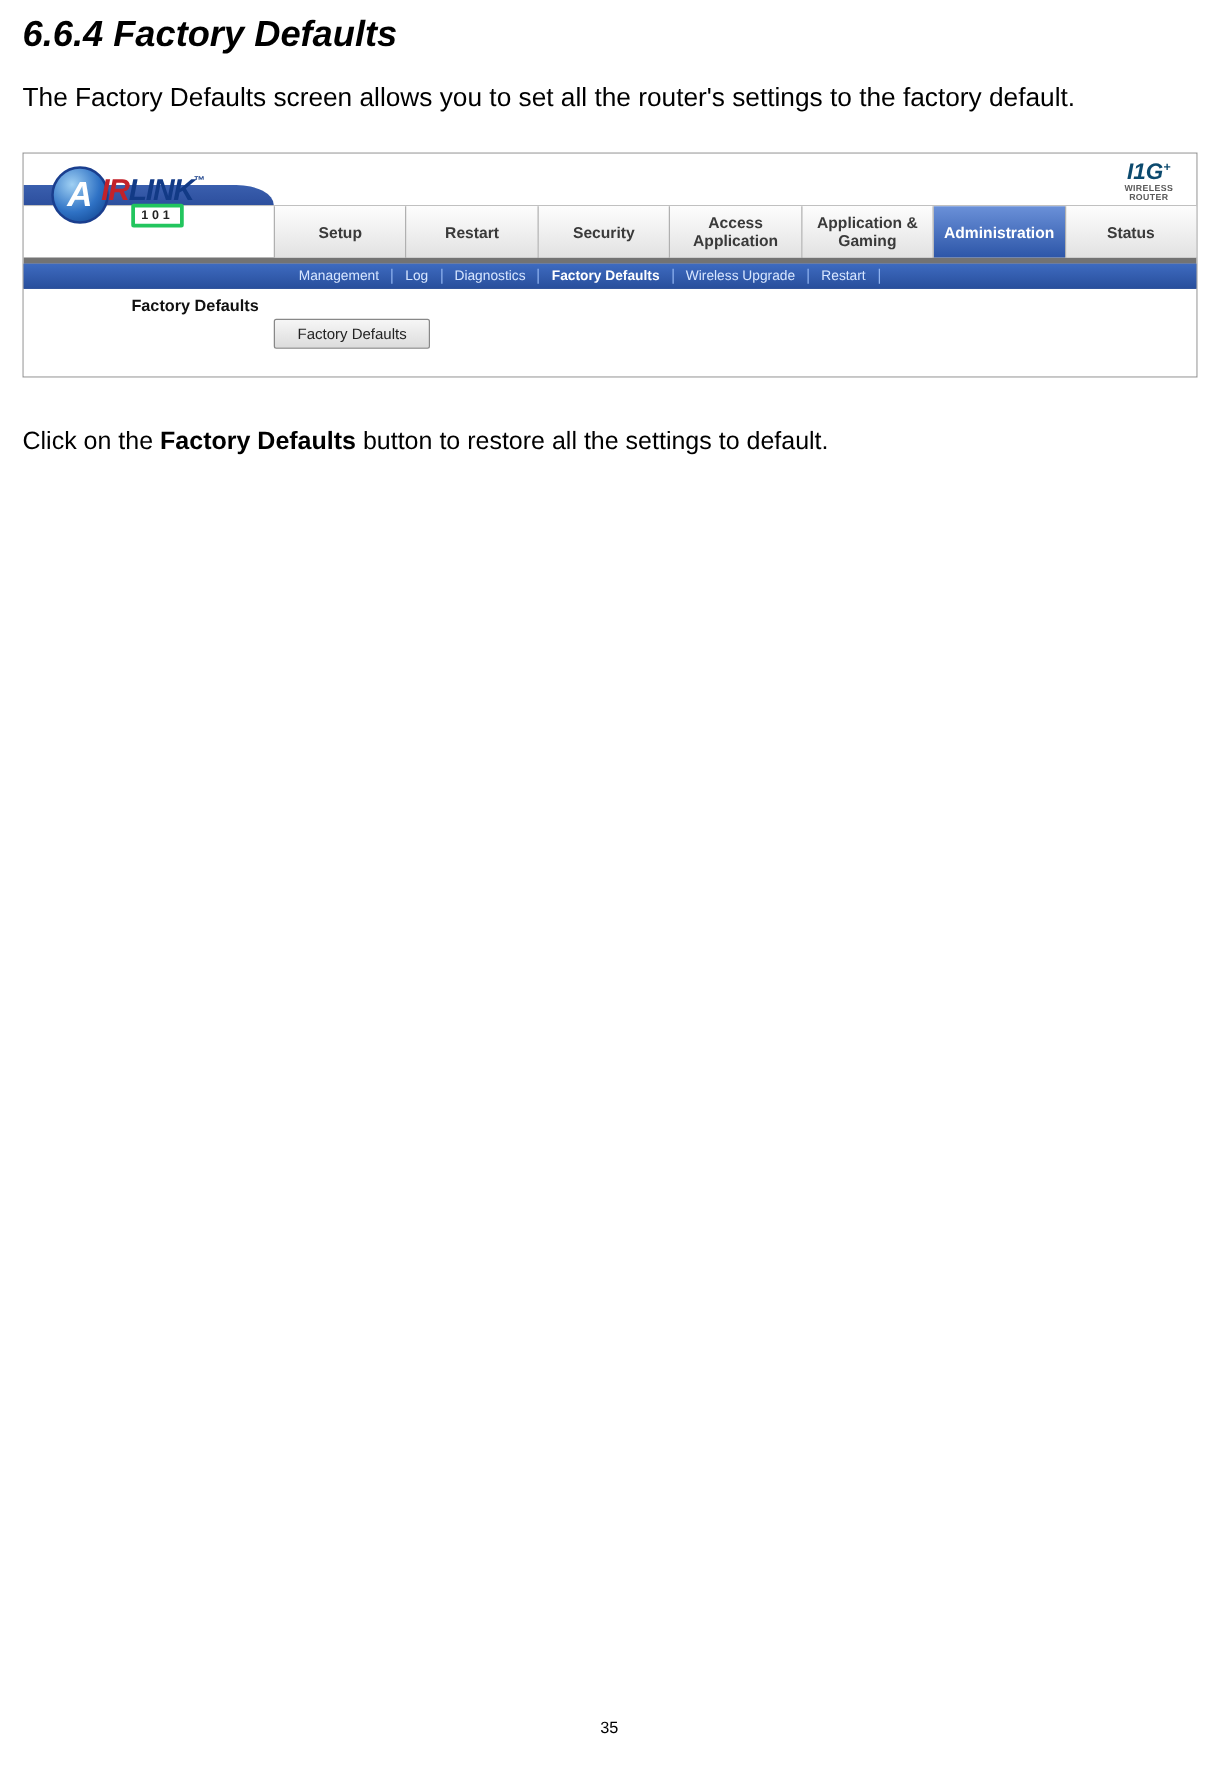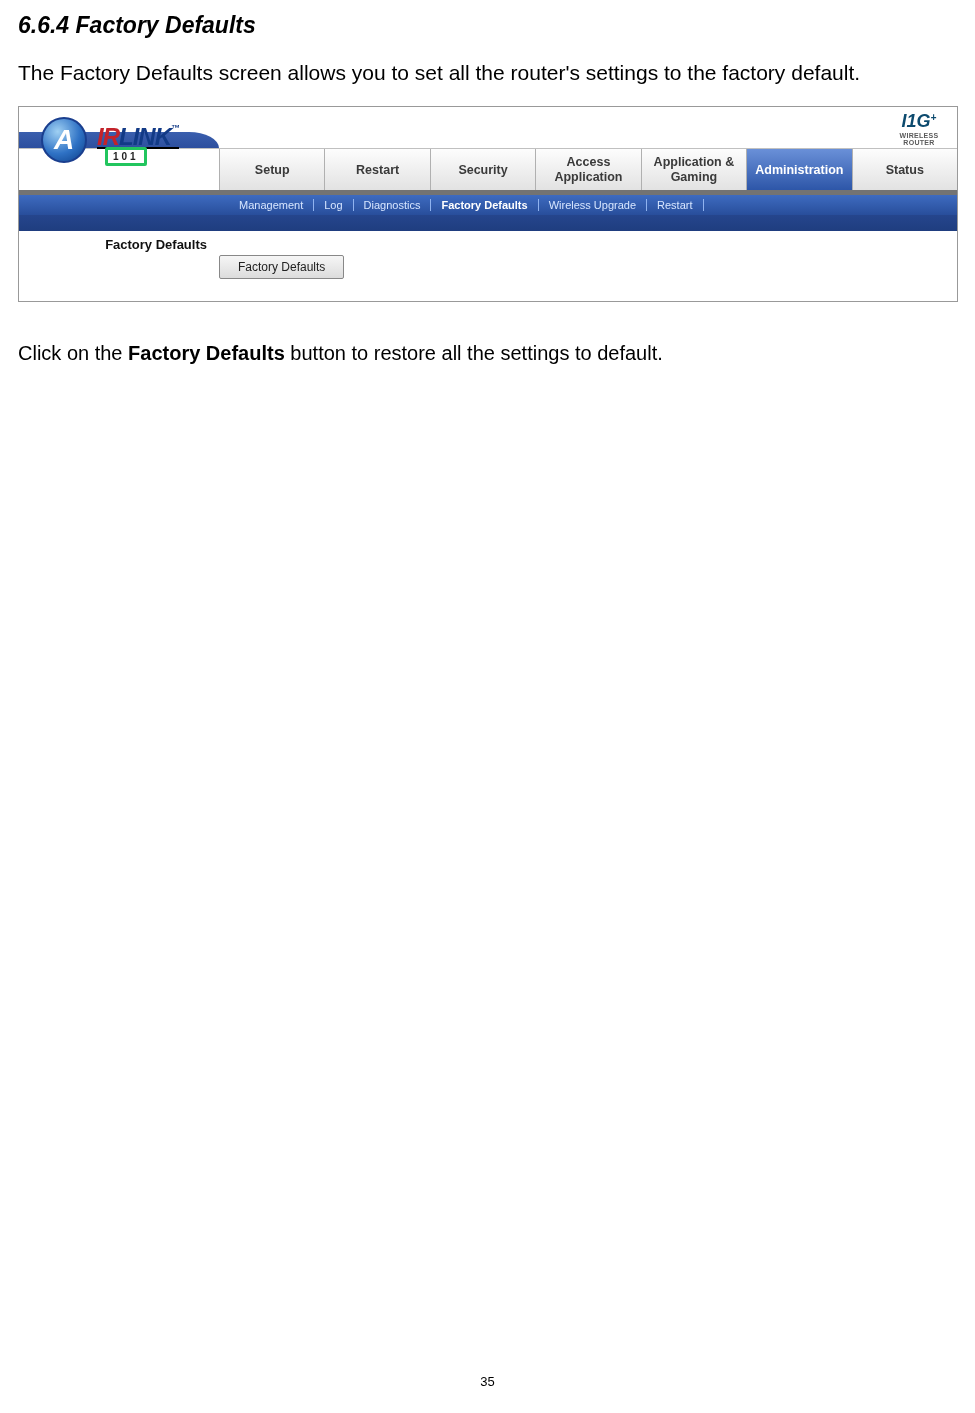--- a/index.html
+++ b/index.html
@@ -8,30 +8,30 @@
       height: 1413px;
       background: #fff;
       font-family: Arial, Helvetica, sans-serif;
       color: #000;
       position: relative;
     }
     .page {
       padding: 12px 18px 0 18px;
     }
     .section-heading {
-      font-size: 23px;
+      font-size: 29px;
       font-weight: bold;
       font-style: italic;
       margin-bottom: 20px;
     }
     .intro {
       font-size: 21px;
       font-weight: 400;
       line-height: 1.3;
-      margin-bottom: 20px;
+      margin-bottom: 30px;
     }
     .router-ui {
       width: 940px;
       border: 1px solid #999;
       background: #fff;
       position: relative;
       margin-bottom: 38px;
     }
     .header-strip {
       height: 42px;
@@ -66,24 +66,23 @@
     }
     .logo-a-inner {
       position:absolute; left:2px; top:2px;
       width:42px;height:42px;
       border-radius:50%;
       background: radial-gradient(circle at 35% 30%, #9fd0f3, #2f72c5 55%, #0b3d86);
       font: italic 900 28px/42px Arial;
       color:#fff; text-align:center;
     }
     .logo-text {
-      position:absolute; left:56px; top:6px;
+      position:absolute; left:40px; top:6px;
       font: italic 900 24px Arial;
       letter-spacing: -1px;
-      text-decoration: underline;
     }
     .logo-text .ir { color:#c3222a; }
     .logo-text .link { color:#123a86; }
     .logo-tm { font-size:9px; vertical-align: top; color:#123a86; font-style:normal;}
     .logo-101 {
       position:absolute; left:64px; top:30px;
       padding:0 5px; border:3px solid #22c55e; border-radius:2px;
       font: bold 10px/13px Arial; color:#222; background:#fff;
       letter-spacing:3px;
     }
@@ -136,21 +135,21 @@
       padding:0 8px;
       cursor:pointer;
       color:#d7e6ff;
       white-space:nowrap;
     }
     .subnav-item.active { color:#fff; font-weight:bold; }
     .subnav-sep {
       width:1px; height:12px; background:#90b3ef; margin:0 2px;
     }
     .tagline-row {
-      height:36px;
+      height:20px;
       position:relative;
       background: linear-gradient(#2d4f9e,#1f3d7f);
     }
     .tagline {
       position:absolute; left:12px; top:2px;
       font: bold 9px Arial; color:#e8efff; letter-spacing:3px;
     }
     .content-area {
       display:flex;
       min-height:70px;

